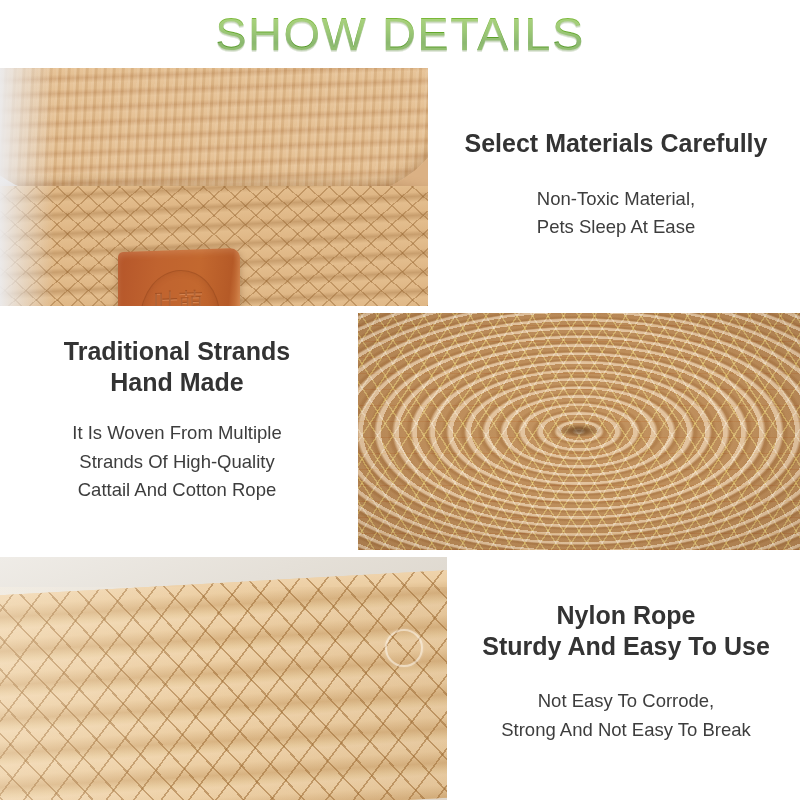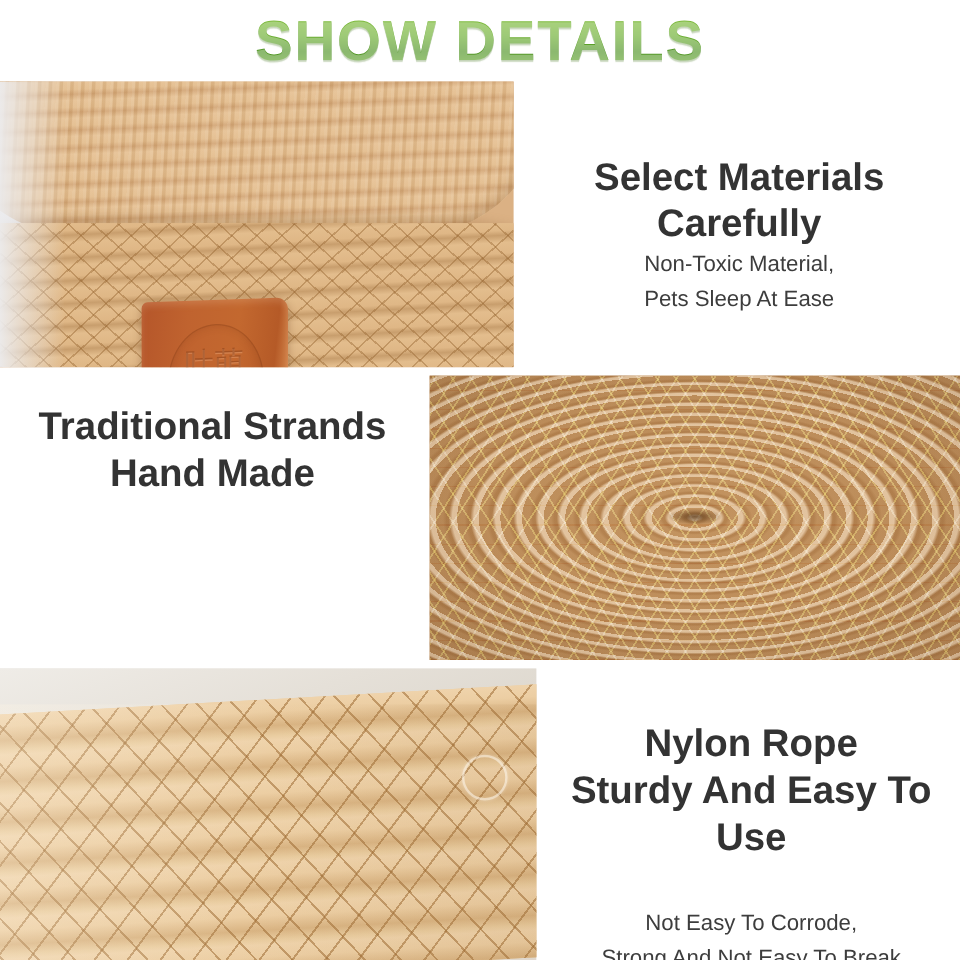--- a/index.html
+++ b/index.html
@@ -22,21 +22,21 @@
     left: 0;
     top: 2px;
     width: 800px;
     height: 62px;
     display: flex;
     align-items: center;
     justify-content: center;
   }
   .title-text {
     font-size: 47px;
-    font-weight: bold;
+    font-weight: normal;
     letter-spacing: 1.5px;
     line-height: 1;
     background: linear-gradient(to bottom, #86c03f 0%, #6aae2e 42%, #4e9323 70%, #67ab2c 100%);
     -webkit-background-clip: text;
     background-clip: text;
     color: transparent;
     -webkit-text-fill-color: transparent;
     text-shadow: 0 1px 0 rgba(255,255,255,0.35);
     filter: drop-shadow(0.5px 1px 0.5px rgba(60,110,20,0.45));
   }
@@ -238,54 +238,54 @@
     border: 2px solid rgba(255,250,240,0.55);
     box-shadow: 0 0 3px rgba(255,250,240,0.35);
   }
 
   
   .text-block {
     position: absolute;
     text-align: center;
   }
   .block-heading {
-    font-size: 32px;
+    font-size: 25px;
     font-weight: bold;
     line-height: 1.22;
     color: #333333;
     white-space: pre-line;
   }
   .block-body {
     font-size: 18.5px;
     font-weight: normal;
     line-height: 1.55;
     color: #3d3d3d;
     white-space: pre-line;
   }
 
   #text-materials {
     left: 432px;
     top: 128px;
     width: 368px;
   }
-  #text-materials .block-body { }
+  #text-materials .block-body { margin-top: 26px; }
 
   #text-crafts {
     left: 6px;
     top: 336px;
     width: 342px;
   }
   #text-crafts .block-body { margin-top: 22px; }
 
   #text-nylon {
     left: 452px;
     top: 600px;
     width: 348px;
   }
-  #text-nylon .block-body { margin-top: 38px; }
+  #text-nylon .block-body { margin-top: 26px; }
 </style>
 </head>
 <body>
 
 <div class="title-bar">
   <div class="title-text">SHOW DETAILS</div>
 </div>
 
 <div class="photo" id="photo-basket-rim">
   <div class="rim-band rim-top"></div>
@@ -300,20 +300,23 @@
 
 <div class="text-block" id="text-materials">
   <div class="block-heading">Select Materials Carefully</div>
   <div class="block-body">Non-Toxic Material,
 Pets Sleep At Ease</div>
 </div>
 
 <div class="text-block" id="text-crafts">
   <div class="block-heading">Traditional Strands
 Hand Made</div>
+  <div class="block-body">It Is Woven From Multiple
+Strands Of High-Quality
+Cattail And Cotton Rope</div>
 </div>
 
 <div class="photo" id="photo-woven-base">
   <div class="base-stitch"></div>
   <div class="base-center"></div>
   <div class="base-vignette"></div>
 </div>
 
 <div class="photo" id="photo-side-wall">
   <div class="wall-cloth"></div>

